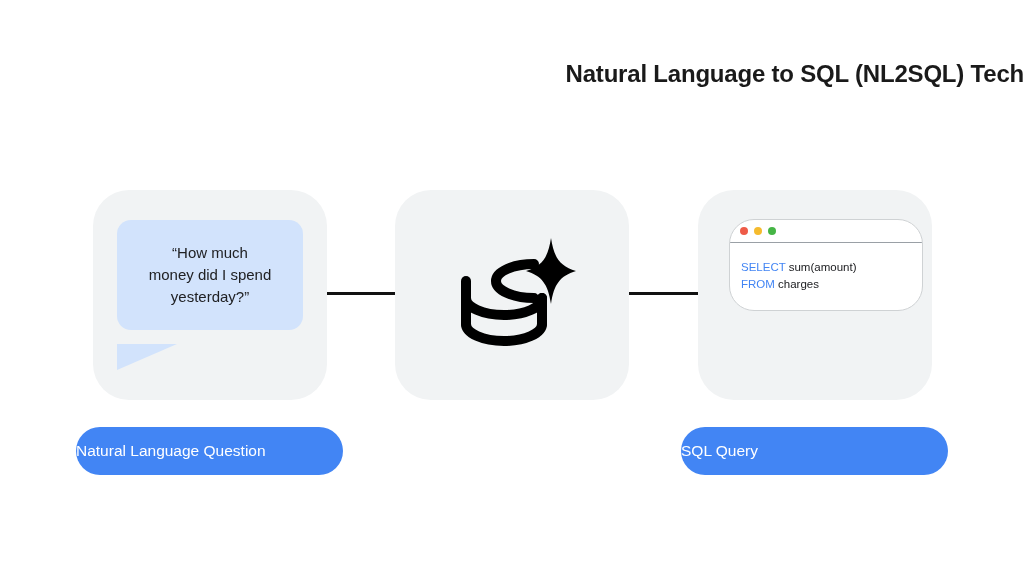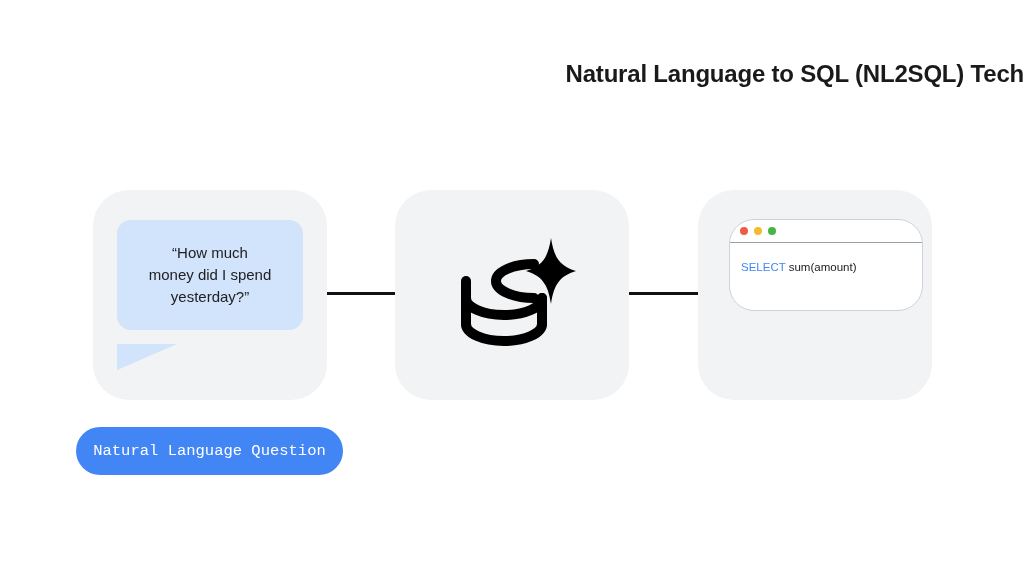--- a/index.html
+++ b/index.html
@@ -159,23 +159,21 @@
   
   .pill {
     position: absolute;
     top: 237px;
     height: 48px;
     border-radius: 24px;
     background: #4285f4;
     color: #ffffff;
     display: flex;
     align-items: center;
-    justify-content: center;
     font-size: 15.5px;
-    font-family: Liberation Mono, monospace;
   }
   .pill-1 { left: 76px; width: 267px; }
   .pill-2 { left: 379px; width: 267px; }
   .pill-3 { left: 681px; width: 267px; }
 </style>
 </head>
 <body>
 
 <div class="page-title">Natural Language to SQL (NL2SQL) Tech</div>
 
@@ -219,22 +217,26 @@
   <div class="stage stage-3">
     <div class="panel">
       <div class="sql-window">
         <div class="sql-titlebar">
           <span class="dot dot-red"></span>
           <span class="dot dot-yellow"></span>
           <span class="dot dot-green"></span>
         </div>
         <div class="sql-body">
           <div><span class="kw">SELECT</span><span> sum(amount)</span></div>
+          <div><span class="kw">FROM</span><span> charges</span></div>
         </div>
       </div>
     </div>
   </div>
 
   <div class="pill pill-1">
     <span>Natural Language Question</span>
   </div>
+  <div class="pill pill-3">
+    <span>SQL Query</span>
+  </div>
 
 </div>
 
 </body></html>

